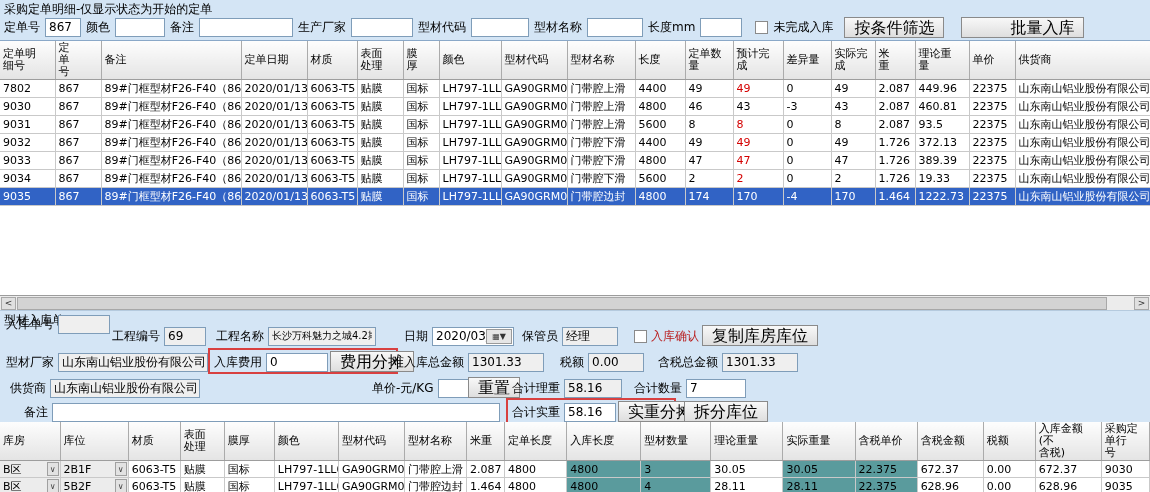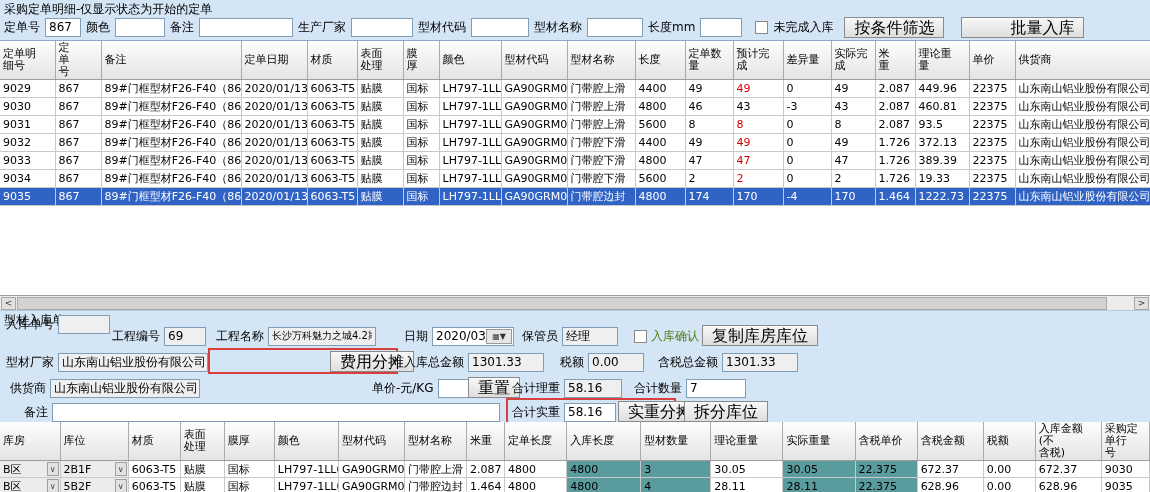--- a/index.html
+++ b/index.html
@@ -34,21 +34,21 @@
 
   
   .hscroll { position:absolute; left:0; top:296px; width:1150px; height:15px; background:#ececec; border-bottom:1px solid #b5cade; }
   .scroll-btn { position:absolute; top:1px; width:15px; height:13px; background:#e0e0e0; border:1px solid #a8a8a8; text-align:center; font-size:9px; line-height:11px; color:#333; }
   .scroll-thumb { position:absolute; left:17px; top:1px; width:1090px; height:13px; background:#d3d3d3; border:1px solid #a8a8a8; }
 
   
   #bottom-section { position:absolute; left:0; top:312px; width:1150px; height:140px; }
   .fld { position:absolute; display:flex; align-items:center; gap:4px; height:20px; white-space:nowrap; }
   .fld label { white-space:nowrap; }
-  .blue-label { color:#4d7c0f; }
+  .blue-label { color:#b91c1c; }
   .redbox { position:absolute; border:2px solid #d84040; }
   .abtn { position:absolute; }
   .date-wrap { position:relative; }
   .date-btn { position:absolute; right:2px; top:2px; width:26px; height:15px; background:#e6e6e6; border:1px solid #9a9a9a; font-size:8px; line-height:14px; text-align:center; color:#333; }
   #bottom-grid-area { left:0; top:110px; width:1150px; height:70px; }
 </style>
 </head>
 <body>
 
 <div class="section-title" style="top:1px;">采购定单明细-仅显示状态为开始的定单</div>
@@ -125,21 +125,21 @@
           <th>米
 重</th>
           <th>理论重
 量</th>
           <th>单价</th>
           <th>供货商</th>
         </tr>
       </thead>
     <tbody>
         <tr>
-          <td>9029</td>
+          <td>7802</td>
           <td>867</td>
           <td>89#门框型材F26-F40（866+867）</td>
           <td>2020/01/13</td>
           <td>6063-T5</td>
           <td>贴膜</td>
           <td>国标</td>
           <td>LH797-1LL0</td>
           <td>GA90GRM03</td>
           <td>门带腔上滑</td>
           <td>4400</td>
@@ -318,20 +318,24 @@
     <span class="chk"></span>
     <label class="blue-label">入库确认</label>
   </div>
   <button class="btn abtn" style="left:702px; top:13px;text-align:right;">复制库房库位</button>
 
   <div class="fld" style="left:6px; top:40px;">
     <label>型材厂家</label>
     <input class="txt ro" style="width: 150px;" value="山东南山铝业股份有限公司">
   </div>
   <div class="redbox" style="left:208px; top:36px; width:190px; height:26px;"></div>
+  <div class="fld" style="left:214px; top:40px;">
+    <label>入库费用</label>
+    <input class="txt" style="width: 62px;" value="0">
+  </div>
   <button class="btn abtn" style="left:330px; top:39px;">费用分摊</button>
   <div class="fld" style="left:404px; top:40px;">
     <label>入库总金额</label>
     <input class="txt ro" style="width: 76px;" value="1301.33">
   </div>
   <div class="fld" style="left:560px; top:40px;">
     <label>税额</label>
     <input class="txt ro" style="width: 56px;" value="0.00">
   </div>
   <div class="fld" style="left:658px; top:40px;">

